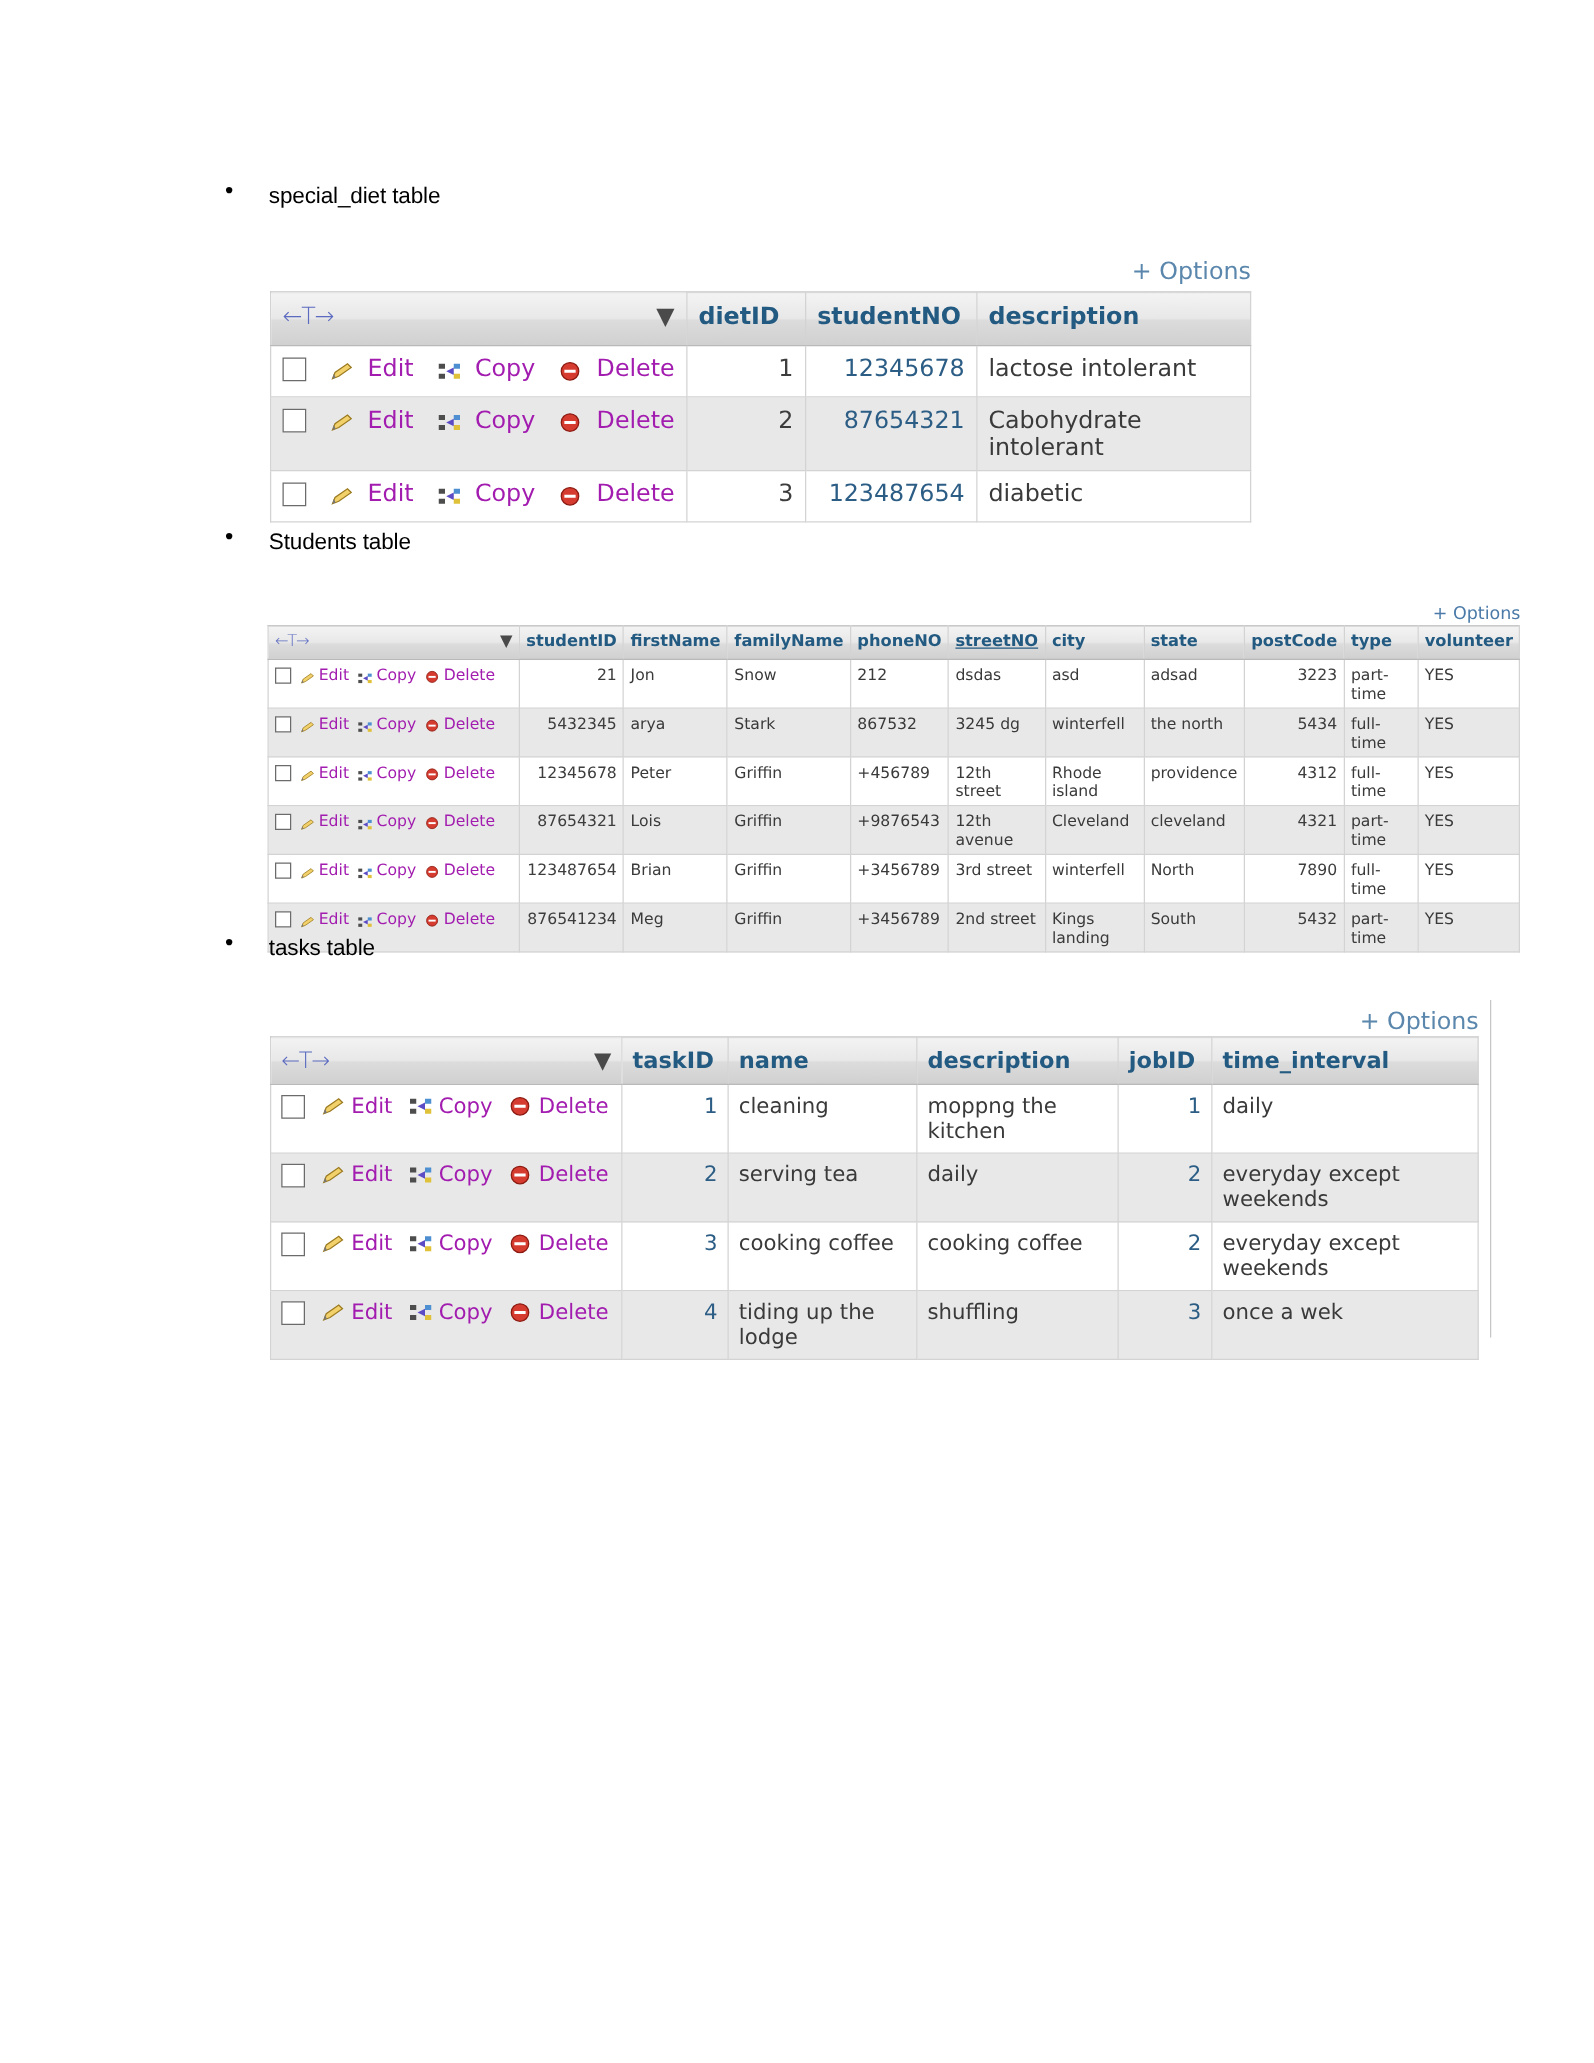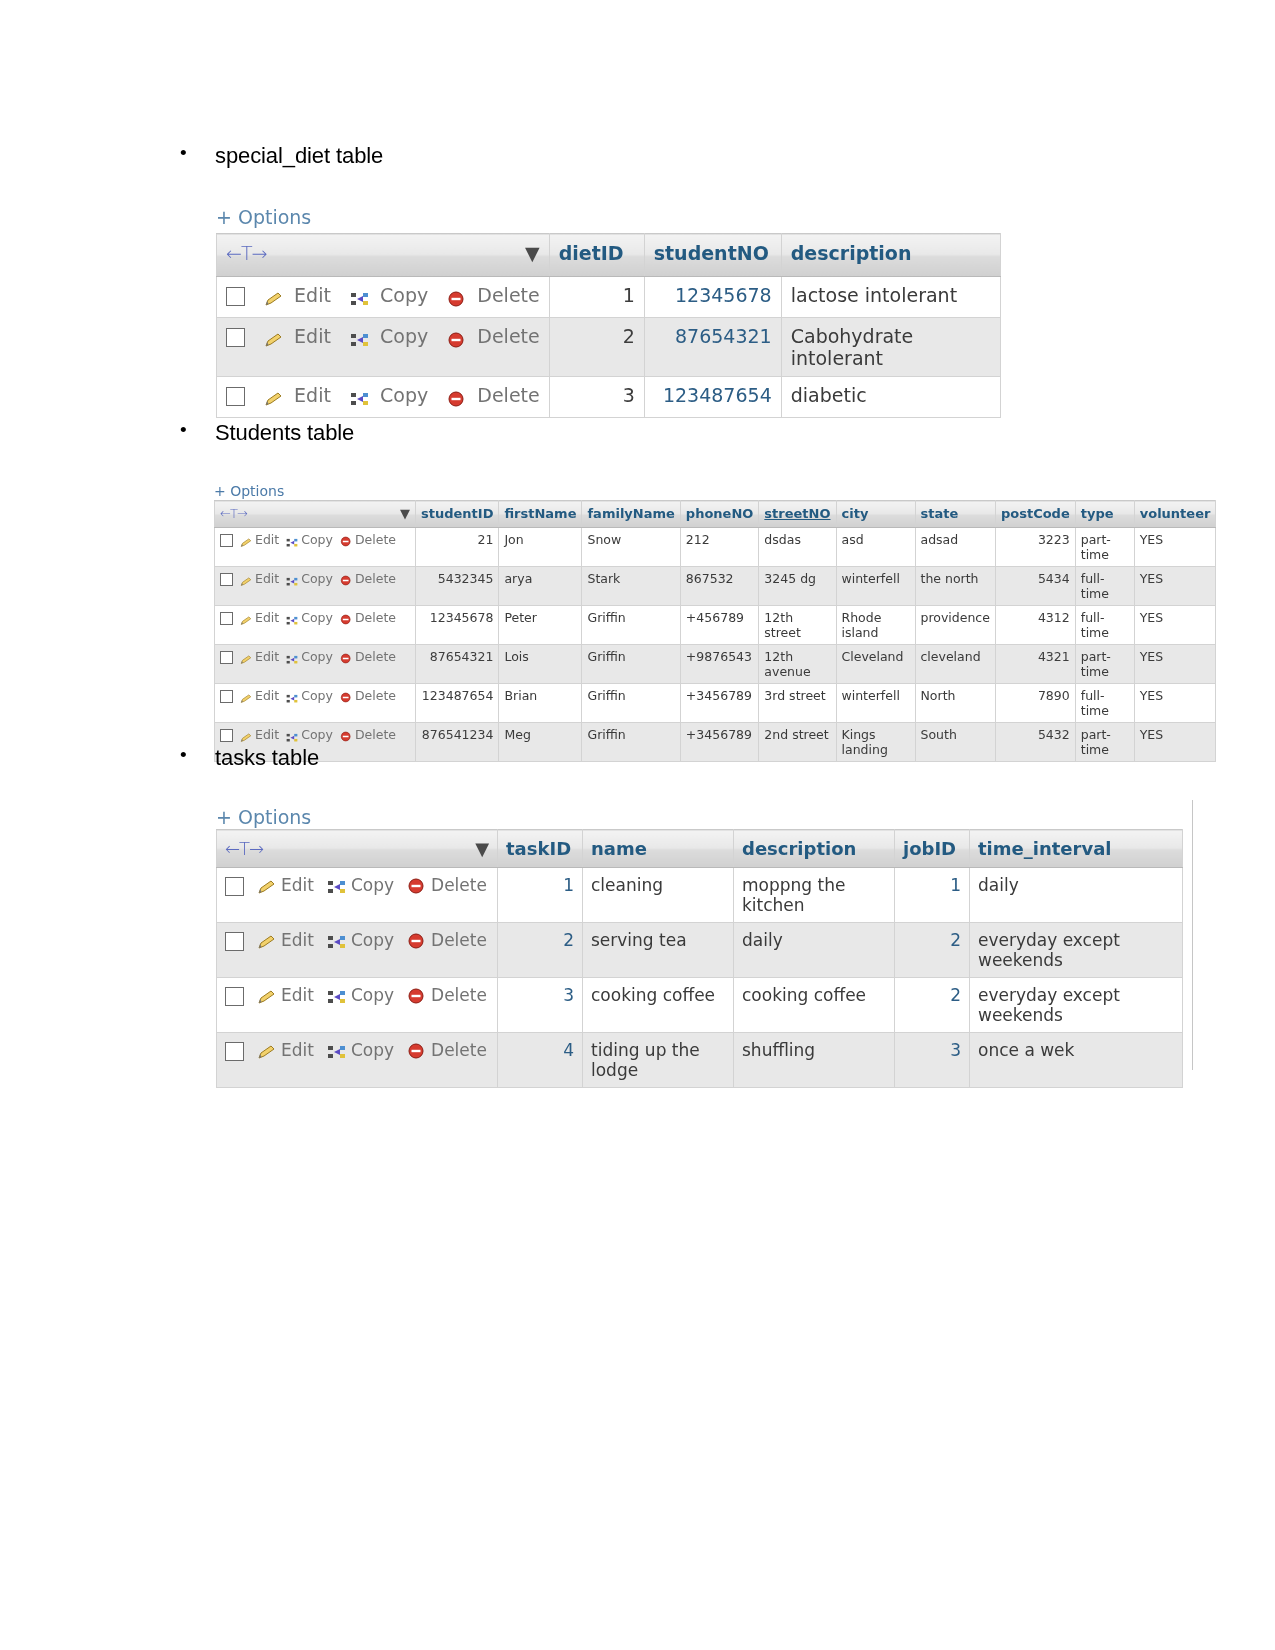--- a/index.html
+++ b/index.html
@@ -11,26 +11,26 @@
     position:relative;
     overflow:hidden;
   }
   .page{position:relative;width:1275px;height:1650px;}
 
   
   .section{position:absolute;}
   .bullet-row{display:flex;align-items:flex-start;}
   .bullet{width:45px;flex:0 0 45px;font-size:17px;line-height:22px;color:#000;text-align:left;padding-left:10px;box-sizing:border-box;}
   .bullet span{font-size:19px;position:relative;top:-1px;}
-  .heading{font-size:22px;line-height:26px;color:#000;font-weight:400;letter-spacing:-0.1px;}
+  .heading{font-size:18px;line-height:26px;color:#000;font-weight:400;letter-spacing:-0.1px;}
   .para{font-size:19.5px;line-height:27px;color:#000;margin-left:45px;white-space:nowrap;letter-spacing:-0.15px;}
 
   
   .pma{position:absolute;background:#fff;}
-  .pma-options{color:#4b7aa8;font-size:14px;line-height:18px;font-family:"DejaVu Sans", sans-serif;}
+  .pma-options{color:#4b7aa8;font-size:14px;line-height:18px;font-family:"DejaVu Sans", sans-serif;text-align:right;}
   .pma-options.big{font-size:19px;line-height:24px;color:#5b87ad;}
 
   table.pma-table{border-collapse:collapse;background:#fff;font-family:"DejaVu Sans", sans-serif;}
   table.pma-table td,table.pma-table th{border:1px solid #d3d3d3;vertical-align:top;}
   .hdr{
     background:linear-gradient(to bottom,#f3f3f3 0%,#e8e8e8 48%,#dcdcdc 52%,#d0d0d0 100%);
     color:#235a81;font-weight:bold;text-align:left;
     border-top:1px solid #c9c9c9 !important;border-bottom:1px solid #b9b9b9 !important;
   }
   .nav-cell{
@@ -38,21 +38,21 @@
     border-top:1px solid #c9c9c9 !important;border-bottom:1px solid #b9b9b9 !important;
     position:relative;
   }
   .arrows{color:#5c6bc0;letter-spacing:-1px;font-weight:300;}
   .caret{float:right;color:#4a4a4a;}
   .rowA{background:#ffffff;}
   .rowB{background:#e8e8e8;}
   .num{text-align:right;color:#3d3d3d;}
   .num.blue{color:#2c5d85;}
   .txt{color:#3a3a3a;}
-  .lnk{color:#737373;}
+  .lnk{color:#a21caf;}
   .chk{
     display:inline-block;border:1px solid #6b6b6b;background:#fff;
     vertical-align:middle;
   }
   .act{white-space:nowrap;}
   .act .lnk{text-decoration:none;}
   .ico{display:inline-block;vertical-align:middle;}
 
   
   #t1{left:216px;top:205px;}

